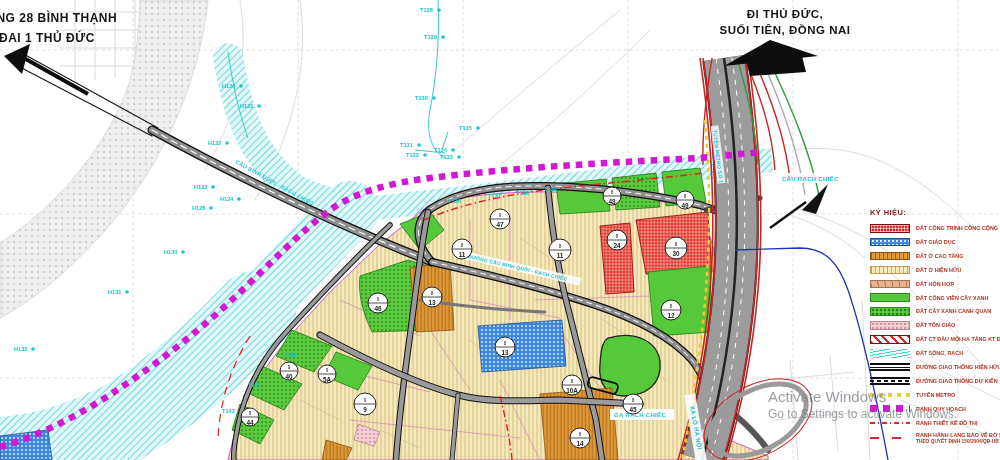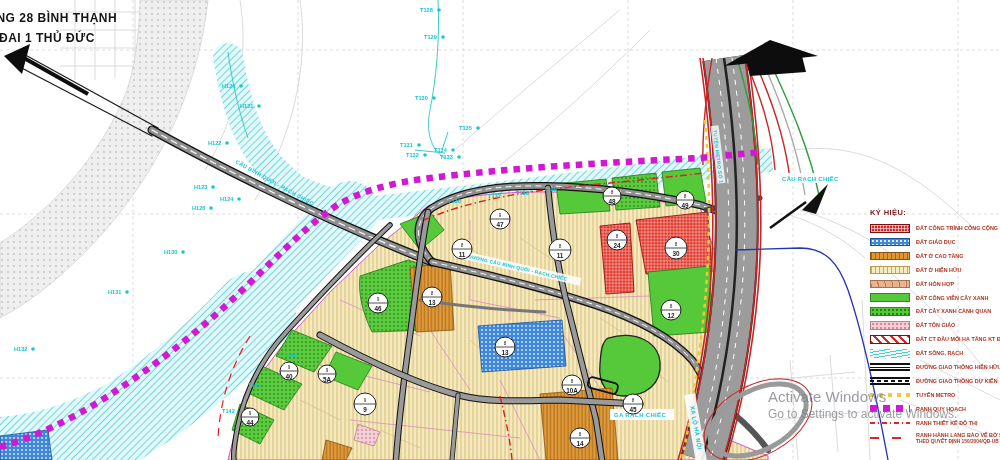--- a/index.html
+++ b/index.html
@@ -497,20 +497,24 @@
         </g>
     </g>
   </svg>
 
   
   <div id="title-left" class="title-block">
     <div>ỨNG 28 BÌNH THẠNH</div>
     <div>H ĐAI 1 THỦ ĐỨC</div>
   </div>
 
+  <div id="title-right" class="title-block">
+    <div>ĐI THỦ ĐỨC,</div>
+    <div>SUỐI TIÊN, ĐỒNG NAI</div>
+  </div>
 
   <div id="legend">
     <div class="legend-title">KÝ HIỆU:</div>
     <div class="legend-row">
         <div class="sw sw-public"></div>
         <div class="legend-label">ĐẤT CÔNG TRÌNH CÔNG CỘNG</div>
       </div>
     <div class="legend-row">
         <div class="sw sw-education"></div>
         <div class="legend-label">ĐẤT GIÁO DỤC</div>

